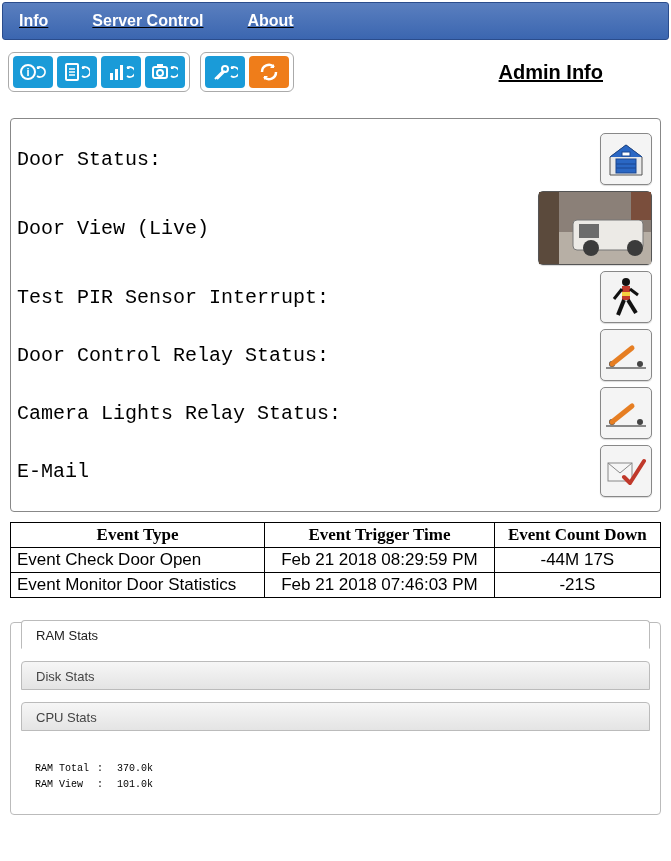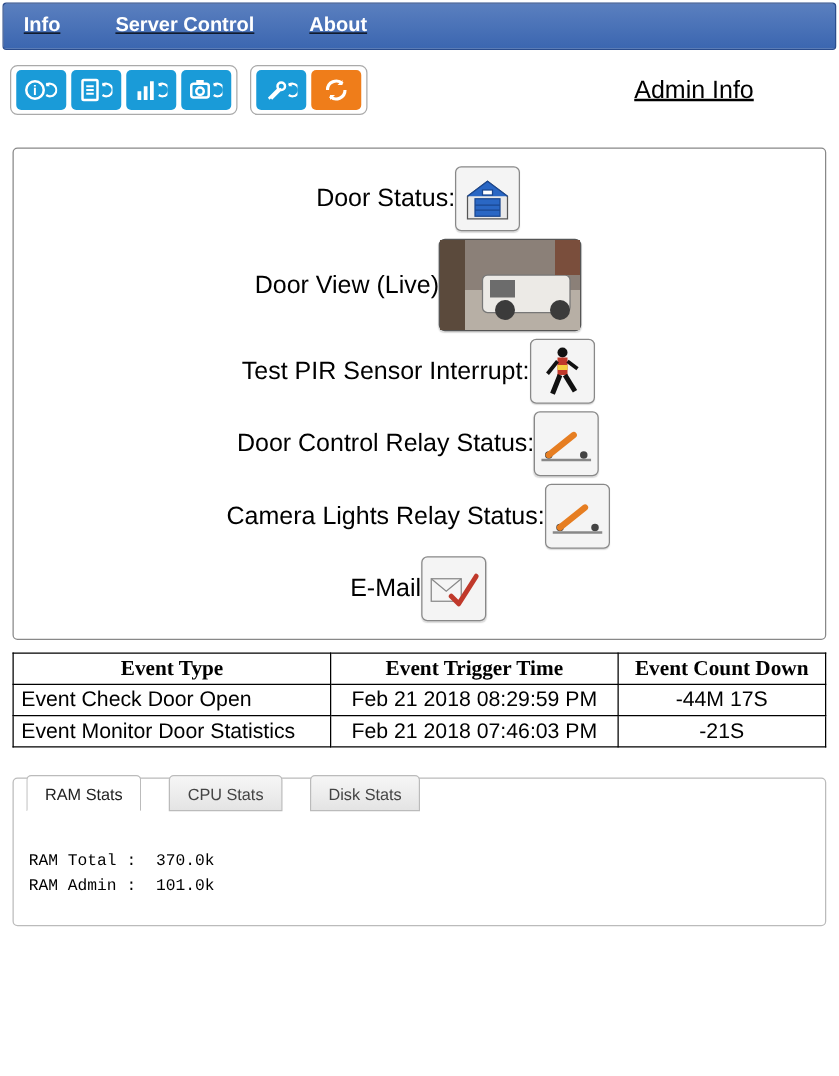--- a/index.html
+++ b/index.html
@@ -51,35 +51,36 @@
     justify-content: center;
     color: #fff;
     cursor: pointer;
   }
   .icon-blue { background: #1a9bd8; }
   .icon-orange { background: #ef7d1a; }
   .admin-link {
     margin-left: auto;
     margin-right: 60px;
     font-size: 20px;
-    font-weight: normal;
+    font-weight: bold;
     text-decoration: underline;
     cursor: pointer;
   }
   .panel {
     border: 1px solid #888;
     border-radius: 4px;
     margin: 20px 10px 10px 10px;
     padding: 8px 8px 8px 6px;
   }
   .row {
     display: flex;
     align-items: center;
-    justify-content: center;
+    justify-content: space-between;
     margin: 6px 0;
+    font-family: Liberation Mono, monospace;
   }
   .row-label { font-size: 20px; }
   .thumb-btn {
     border: 1px solid #888;
     border-radius: 5px;
     padding: 3px;
     background: #f4f4f4;
     box-shadow: 0 1px 1px rgba(0,0,0,0.15);
     display: flex;
     align-items: center;
@@ -102,46 +103,47 @@
   .events-table td.trigger, .events-table td.count { text-align: center; }
   .stats-wrap {
     border: 1px solid #bbb;
     border-radius: 4px;
     margin: 24px 10px 10px 10px;
     padding: 10px 10px 20px 10px;
     position: relative;
   }
   .tabs {
     display: flex;
-    gap: 22px;
+    gap: 12px;
     margin-top: -2px;
     margin-bottom: 18px;
+    flex-direction: column;
   }
   .tab {
     border: 1px solid #bbb;
     border-radius: 4px 4px 0 0;
     padding: 7px 14px 5px 14px;
     font-size: 13px;
     color: #444;
     background: linear-gradient(#f6f6f6,#e4e4e4);
     cursor: pointer;
     position: relative;
     top: -11px;
   }
   .tab.active {
     background: #fff;
     border-bottom-color: #fff;
     color: #222;
     box-shadow: 0 -1px 0 #fff inset;
   }
   .ram-table {
     font-family: "Courier New", monospace;
-    font-size: 13px;
+    font-size: 10px;
     line-height: 1.4;
-    margin-left: 0;
+    margin-left: 12px;
   }
   .ram-table td { padding: 0 6px 0 0; white-space: pre; }
 </style>
 </head>
 <body>
 
 <div class="topbar">
   <div class="topbar-item">Info</div>
   <div class="topbar-item">Server Control</div>
   <div class="topbar-item">About</div>
@@ -310,30 +312,30 @@
       <td>Event Monitor Door Statistics</td>
       <td class="trigger">Feb 21 2018 07:46:03 PM</td>
       <td class="count">-21S</td>
     </tr>
   </tbody>
 </table>
 
 <div class="stats-wrap">
   <div class="tabs">
     <div class="tab active">RAM Stats</div>
+    <div class="tab">Disk Stats</div>
     <div class="tab">CPU Stats</div>
-    <div class="tab">Disk Stats</div>
   </div>
   <table class="ram-table">
     <tbody>
         <tr>
           <td>RAM Total</td>
           <td>: </td>
           <td>370.0k</td>
         </tr>
     <tr>
-          <td>RAM Admin</td>
+          <td>RAM View</td>
           <td>: </td>
           <td>101.0k</td>
         </tr>
   </tbody>
     </table>
 </div>
 
 </body></html>

